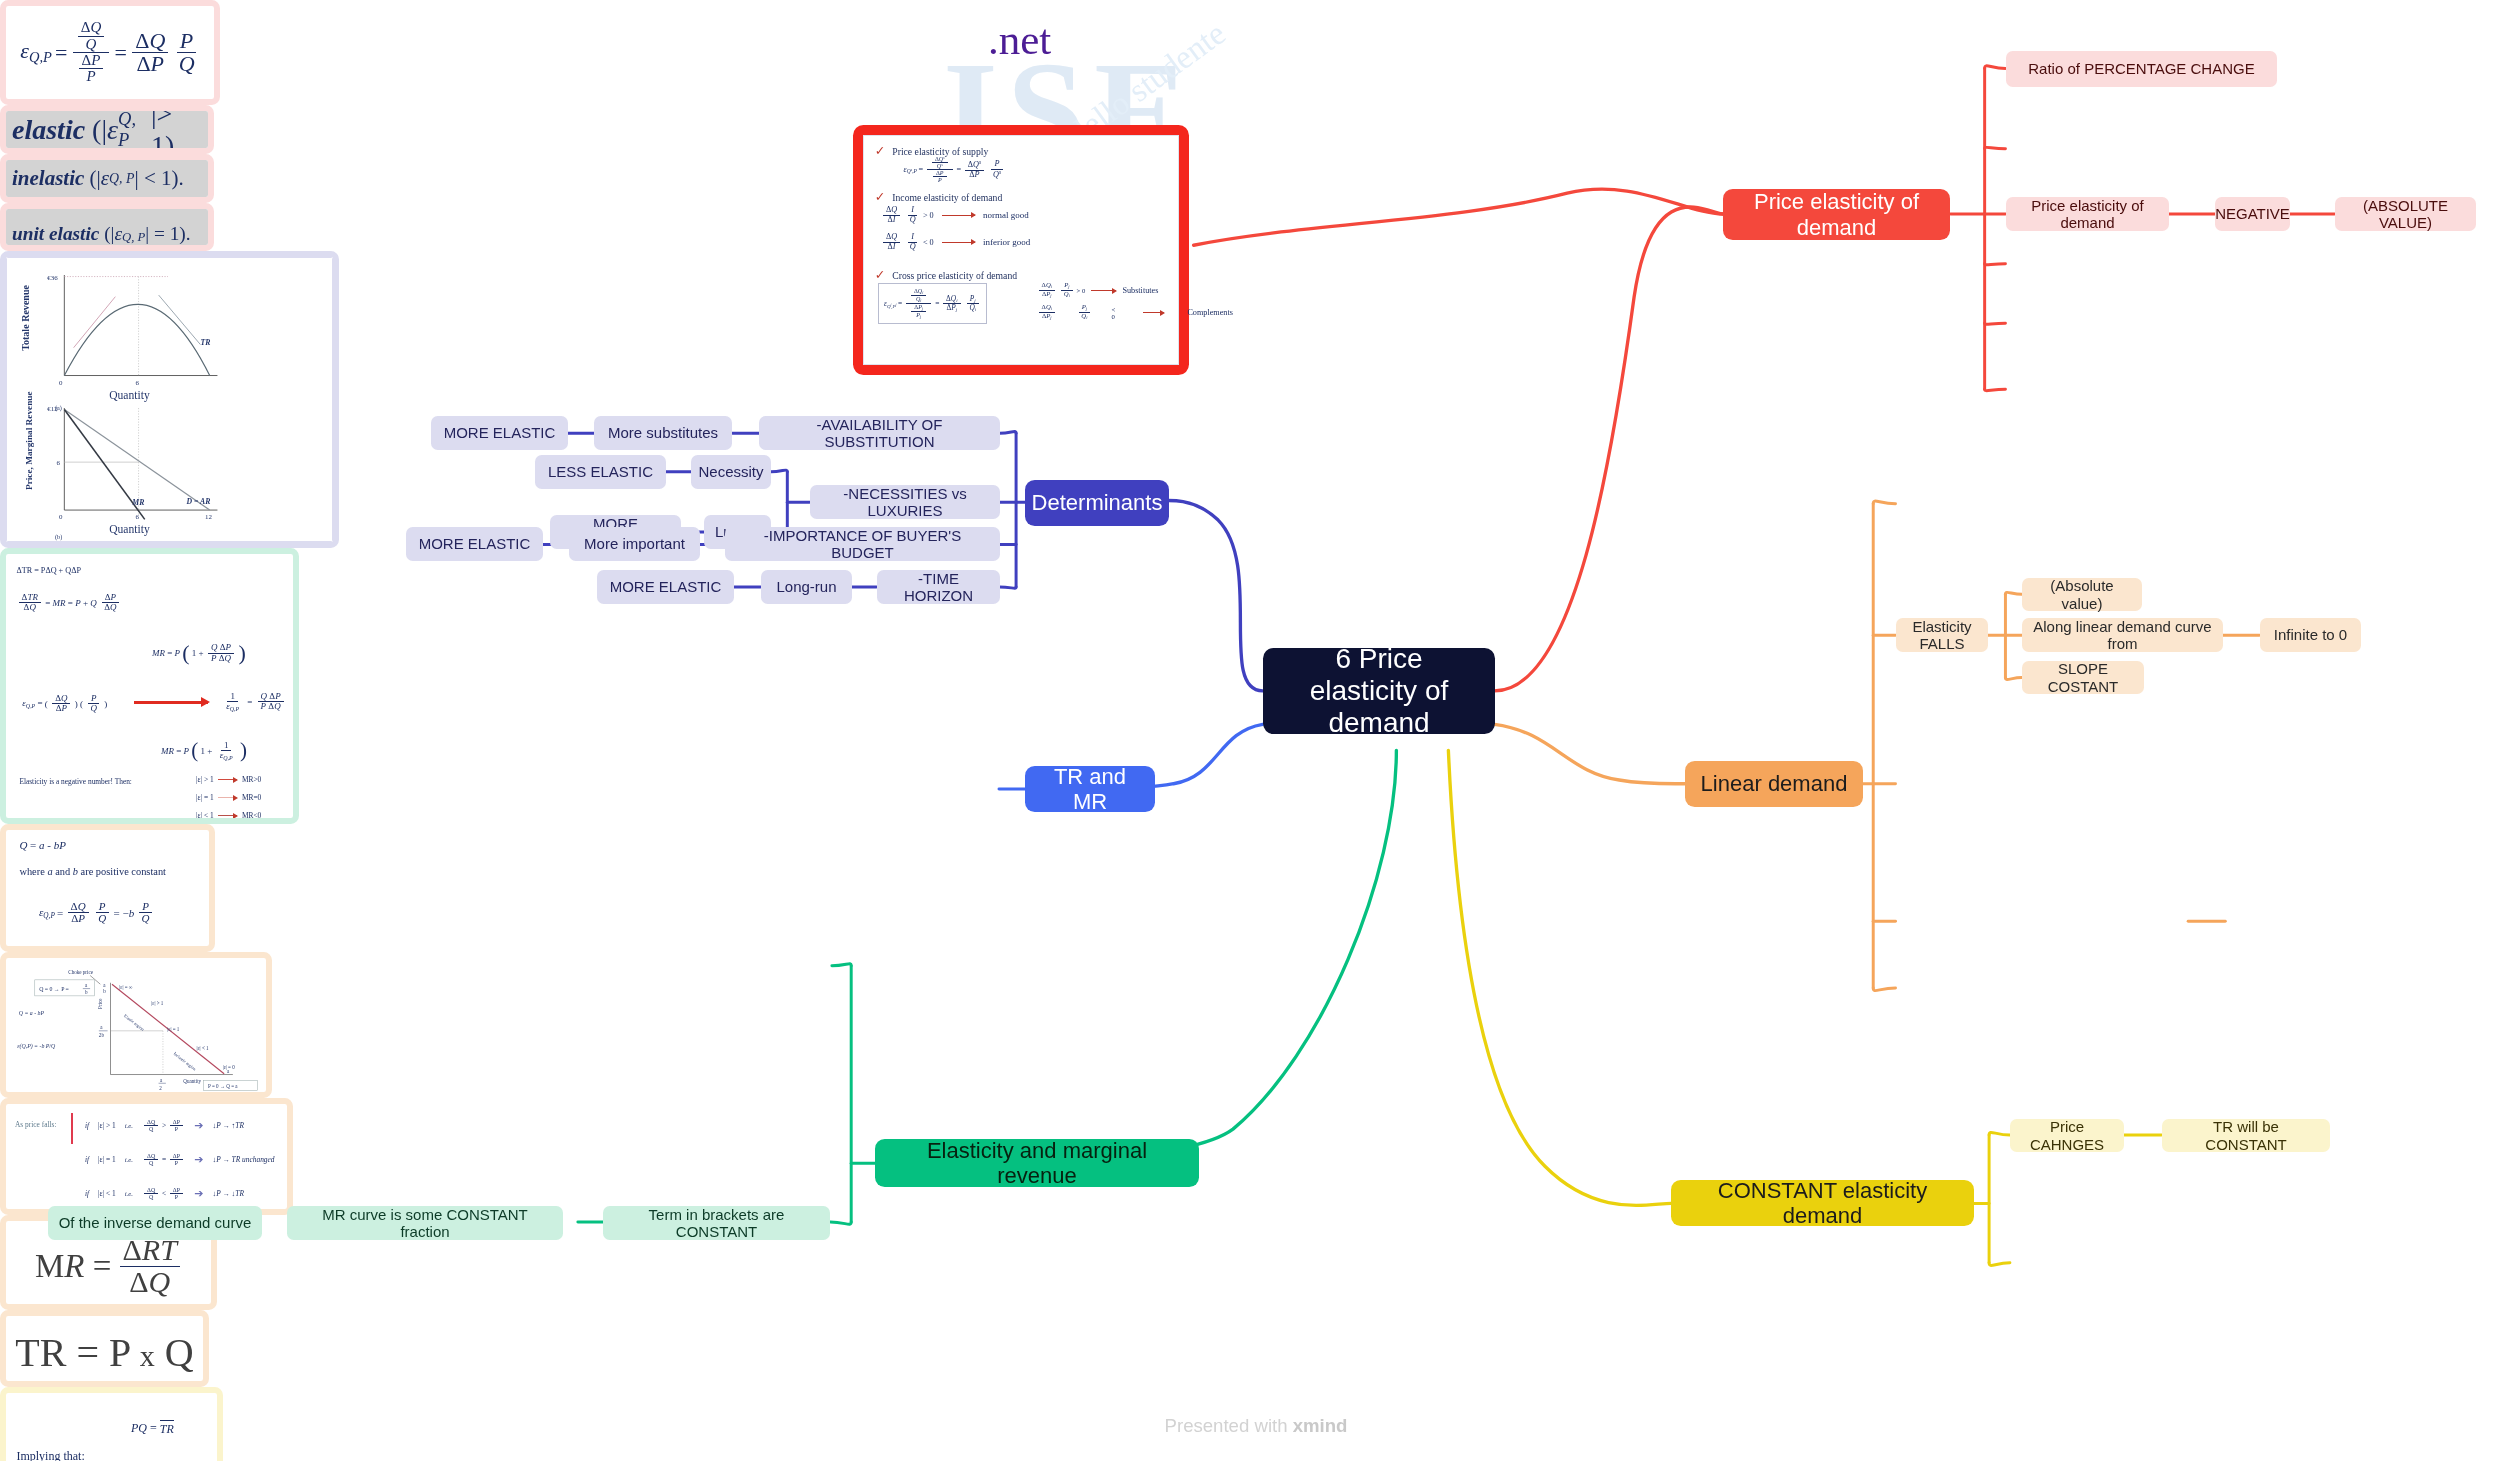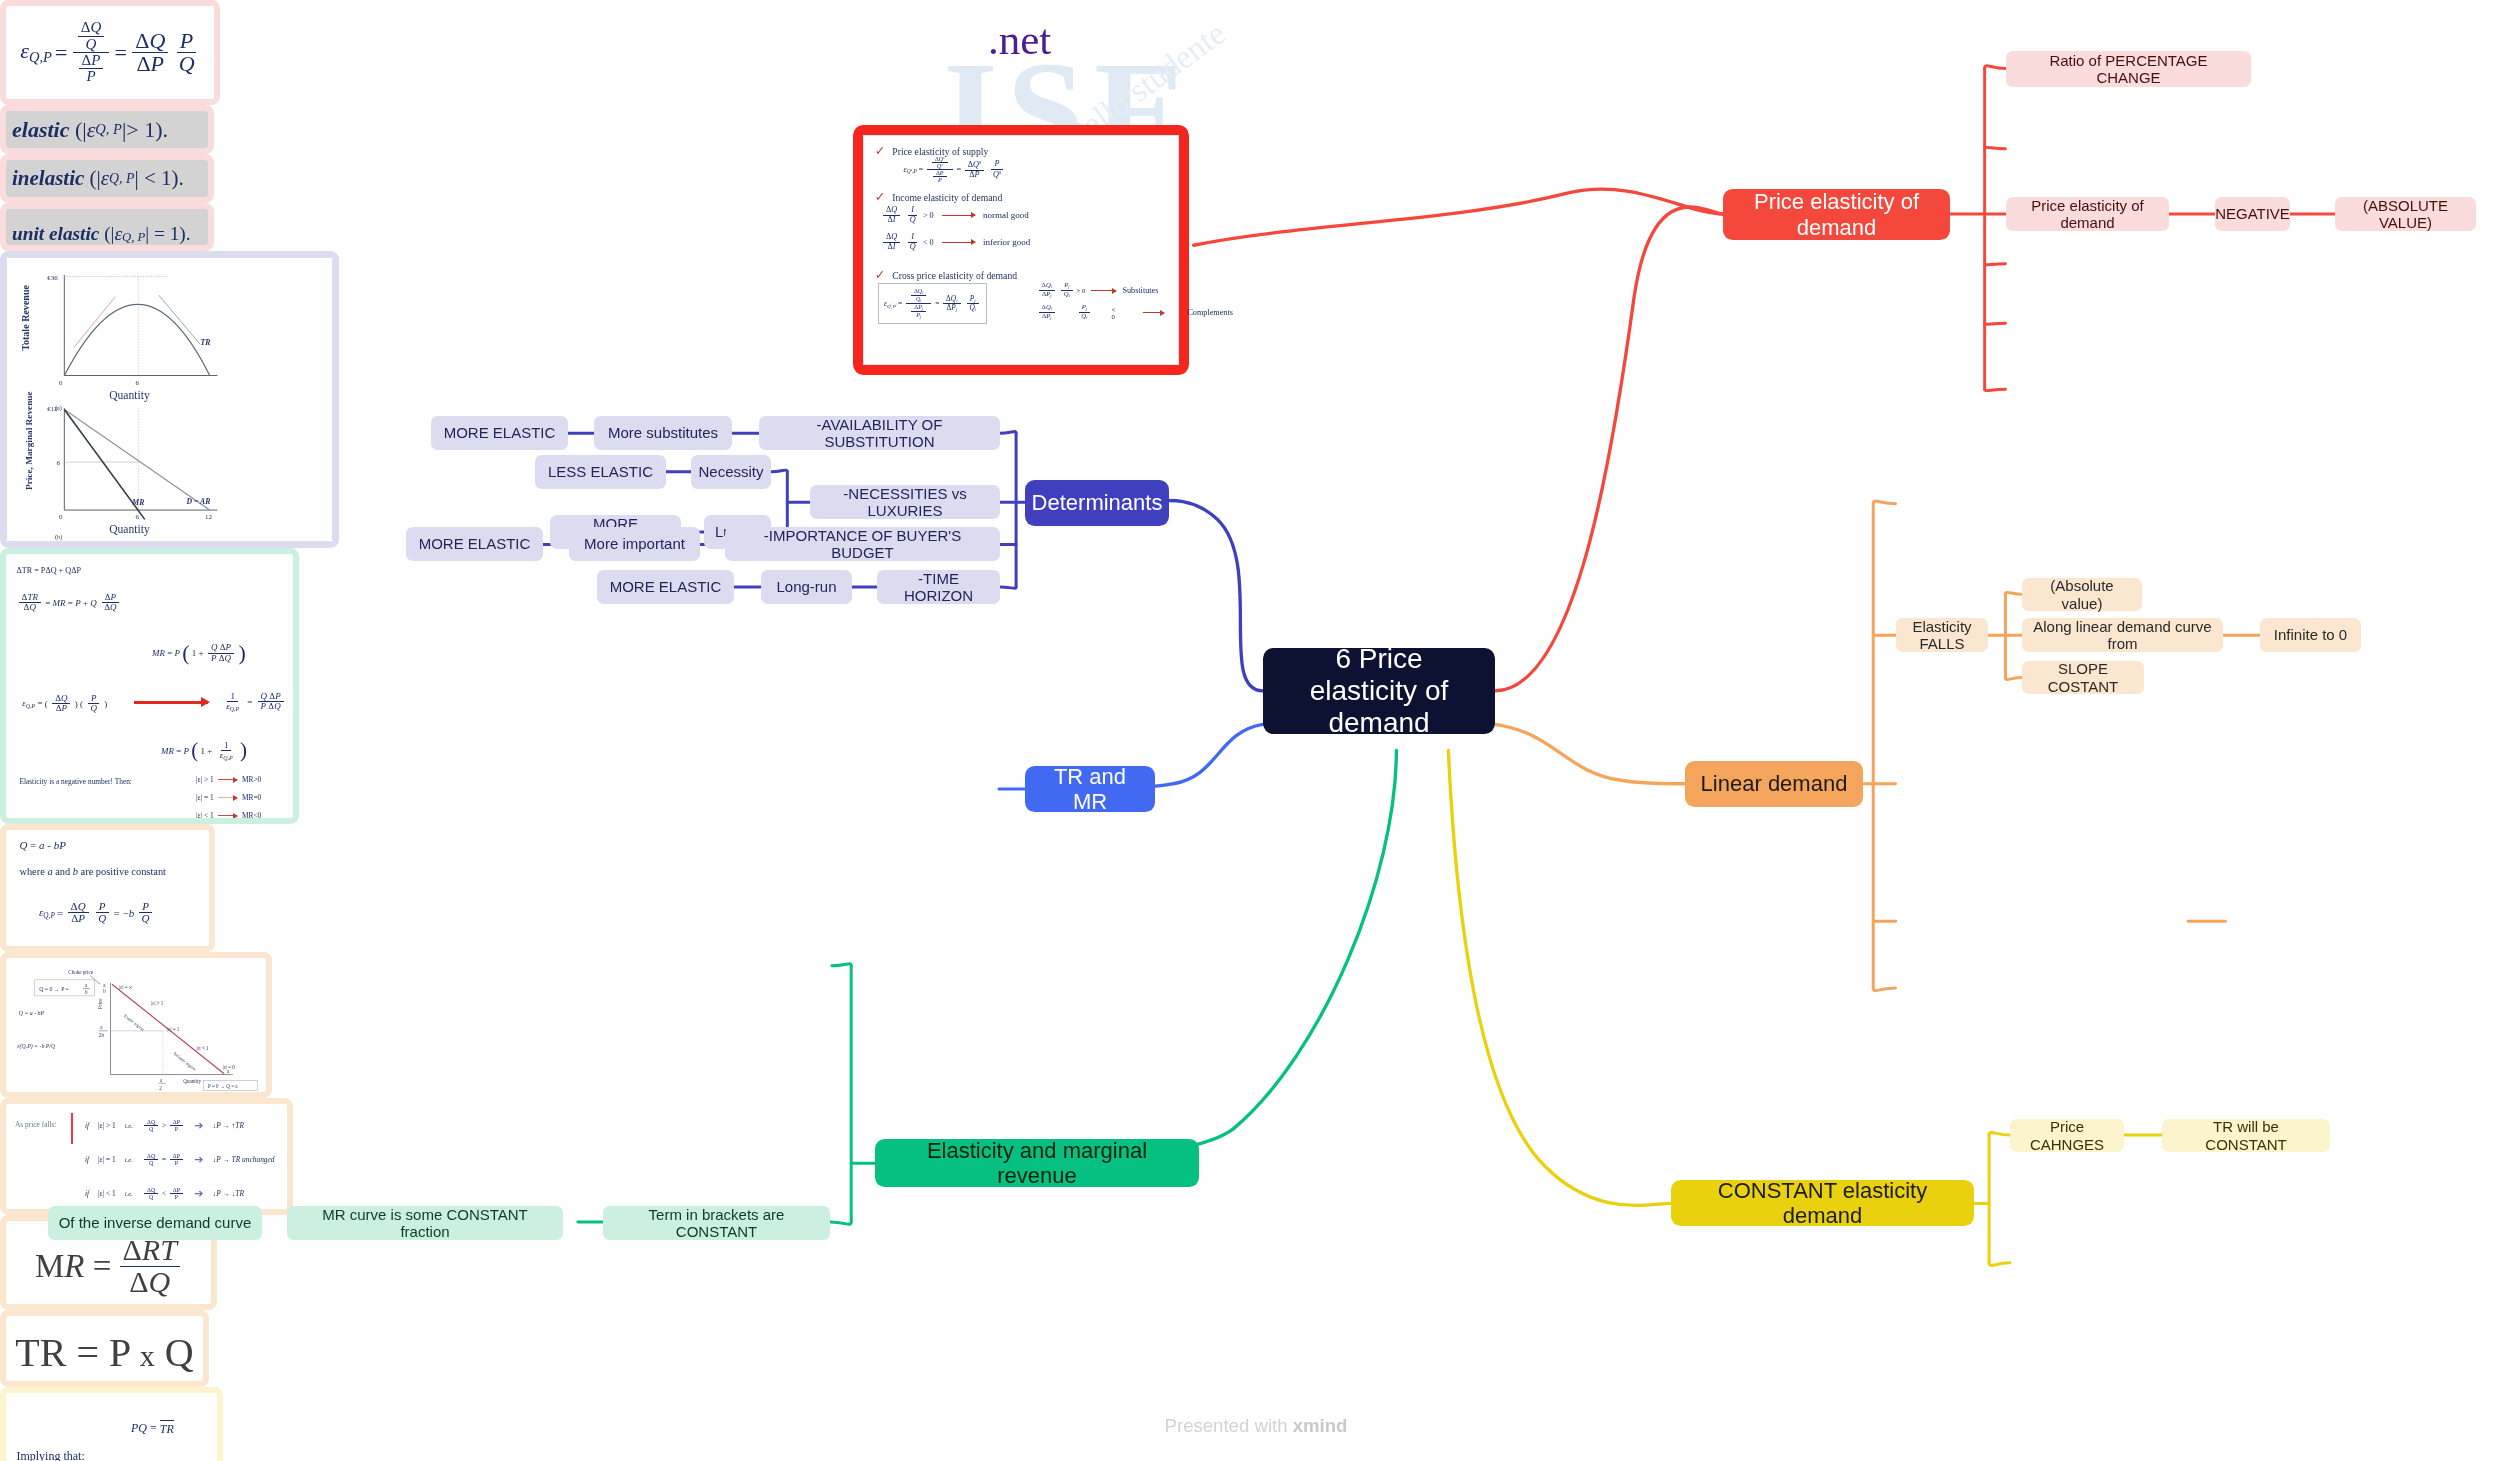--- a/index.html
+++ b/index.html
@@ -175,21 +175,21 @@
   <div class="watermark" style="left:958px; top:97px; font-size:33px; transform:rotate(-36deg); color:#e3eef8; white-space:nowrap;">appunti dello studente</div>
 
   <div class="node central" style="left:1263px; top:648px; width:232px; height:86px;">
     <span>6 Price elasticity of demand</span>
   </div>
 
   <div class="node main-pill pill-red" style="left:1723px; top:189px; width:227px; height:51px;">
     <span>Price elasticity of demand</span>
   </div>
 
-  <div class="node chip chip-red" style="left:2006px; top:51px; width:245px; height:36px;">
+  <div class="node chip chip-red" style="left:2006px; top:51px; width:271px; height:36px;">
     <span>Ratio of PERCENTAGE CHANGE</span>
   </div>
 
   <div class="imgbox fr-red" style="left:2006px; top:97px; width:220px; height:105px;">
     <div class="eq" style="font-size:22px; display:flex; align-items:center; gap:3px;">
       <span><i>ε</i><span class="sub"><i>Q,P</i></span></span>
       <span>=</span>
       <span class="frac" style="font-size:19.3px;">
         <span class="num"><span class="frac" style="font-size:15px;">
               <span class="num">Δ<i>Q</i></span>
@@ -216,21 +216,21 @@
     <span>Price elasticity of demand</span>
   </div>
   <div class="node chip chip-red" style="left:2215px; top:197px; width:75px; height:34px;">
     <span>NEGATIVE</span>
   </div>
   <div class="node chip chip-red" style="left:2335px; top:197px; width:141px; height:34px;">
     <span>(ABSOLUTE VALUE)</span>
   </div>
 
   <div class="imgbox fr-red" style="left:2006px; top:239px; width:214px; height:49px;">
-    <div class="eq" style="background:#d3d3d3; width:100%; height:100%; display:flex; align-items:center; padding-left:6px; font-size:22px;">
+    <div class="eq" style="background:#d3d3d3; width:100%; height:100%; display:flex; align-items:center; padding-left:6px; font-size:28px;">
       <em style="font-weight:700;">elastic</em>&nbsp;(|<i>ε</i><span class="sub"><i>Q, P</i></span>|&gt; 1).
     </div>
   </div>
   <div class="imgbox fr-red" style="left:2006px; top:299px; width:214px; height:49px;">
     <div class="eq" style="background:#d3d3d3; width:100%; height:100%; display:flex; align-items:center; padding-left:6px; font-size:21px;">
       <em style="font-weight:700;">inelastic</em>&nbsp;(|<i>ε</i><span class="sub"><i>Q, P</i></span>| &lt; 1).
     </div>
   </div>
   <div class="imgbox fr-red" style="left:2006px; top:365px; width:214px; height:48px;">
     <div class="eq" style="background:#d3d3d3; width:100%; height:100%; display:flex; align-items:flex-end; padding-left:6px; font-size:19.3px;">

